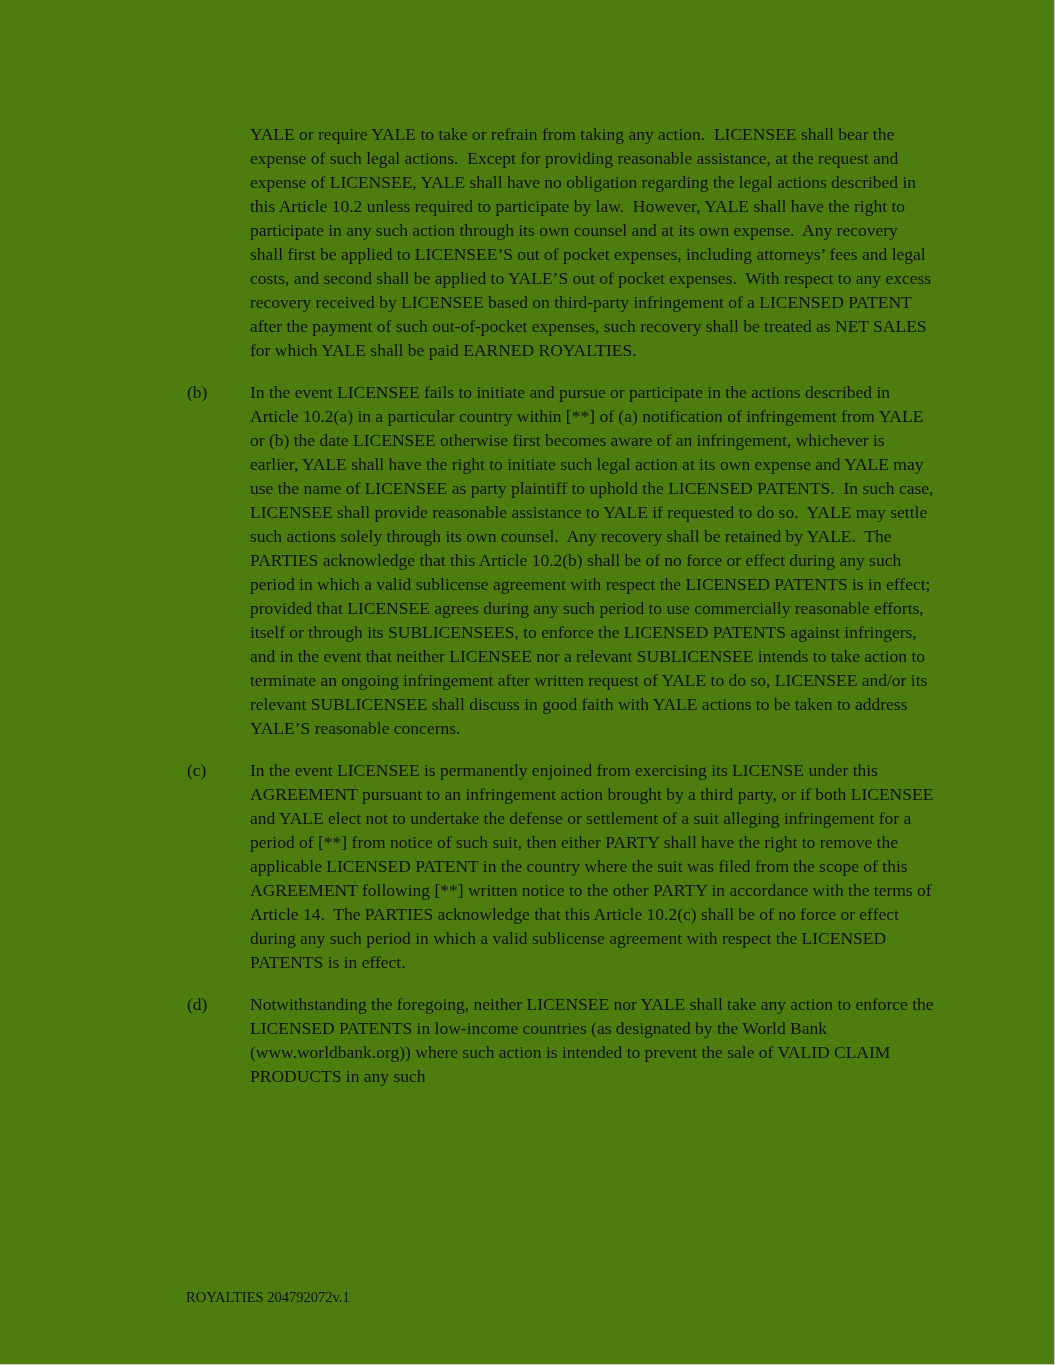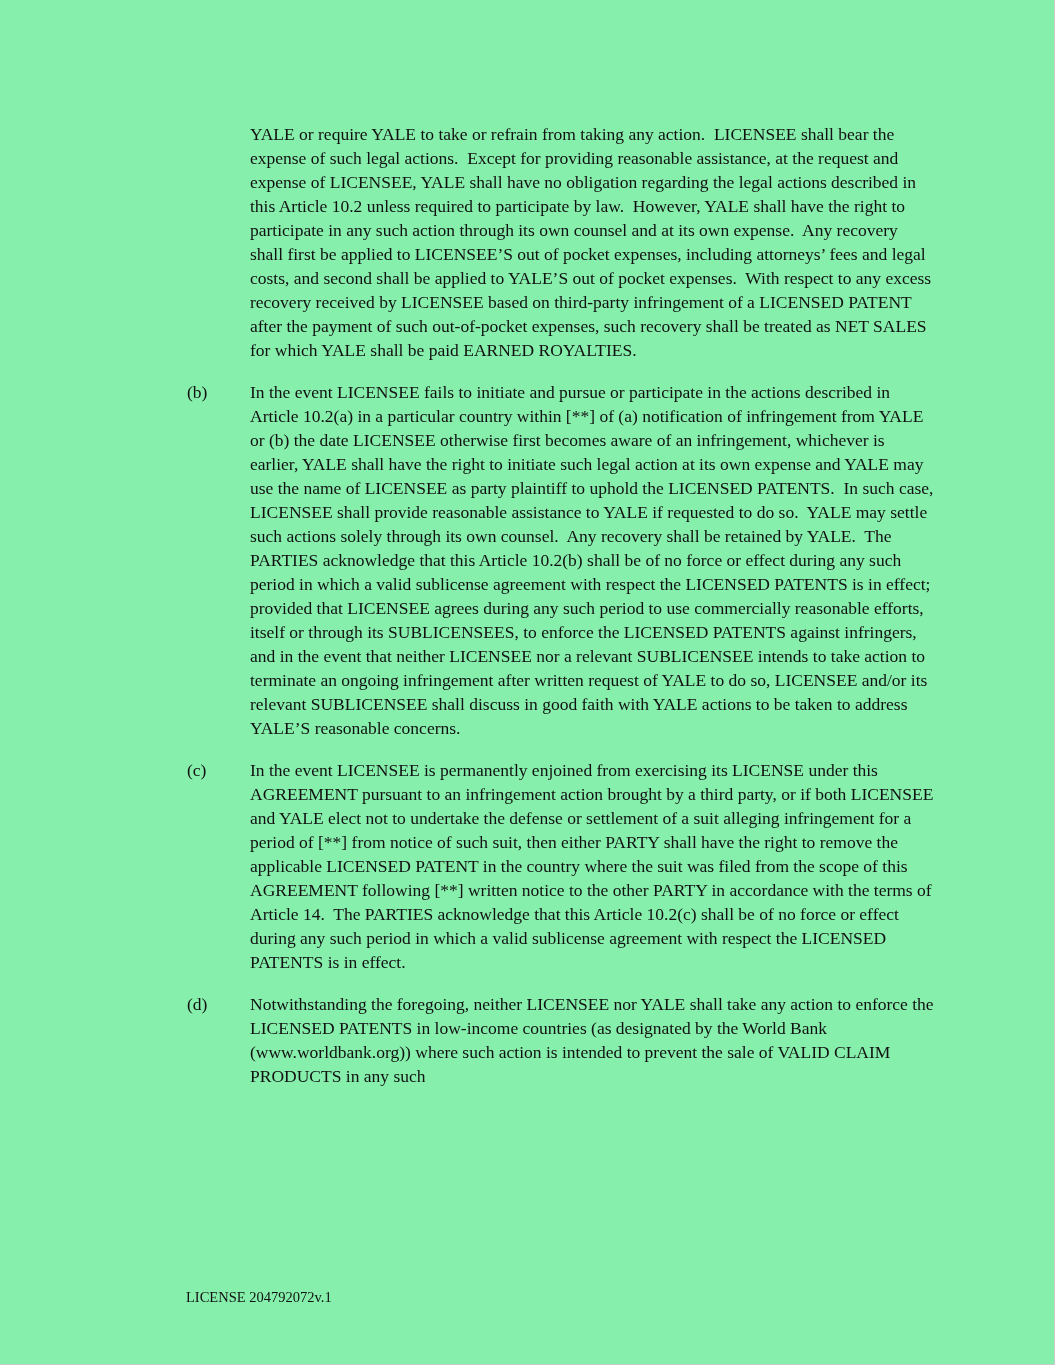--- a/index.html
+++ b/index.html
@@ -4,21 +4,21 @@
 <style>
   html, body {
     margin: 0;
     padding: 0;
     background: #ffffff;
   }
   .page {
     position: relative;
     width: 1055px;
     height: 1365px;
-    background: #86efac;
+    background: #4d7c0f;
     font-family: "Liberation Serif", "DejaVu Serif", serif;
     color: #111111;
     box-sizing: border-box;
     border-right: 1px solid #c9c9c9;
     border-bottom: 1px solid #c9c9c9;
     overflow: hidden;
   }
   .content {
     position: absolute;
     left: 187px;
@@ -72,14 +72,14 @@
       </div>
       <div class="para">
         <div class="para-label">(c)</div>
         <div class="para-text">In the event LICENSEE is permanently enjoined from exercising its LICENSE under this AGREEMENT pursuant to an infringement action brought by a third party, or if both LICENSEE and YALE elect not to undertake the defense or settlement of a suit alleging infringement for a period of [**] from notice of such suit, then either PARTY shall have the right to remove the applicable LICENSED PATENT in the country where the suit was filed from the scope of this AGREEMENT following [**] written notice to the other PARTY in accordance with the terms of Article 14.  The PARTIES acknowledge that this Article 10.2(c) shall be of no force or effect during any such period in which a valid sublicense agreement with respect the LICENSED PATENTS is in effect.</div>
       </div>
       <div class="para">
         <div class="para-label">(d)</div>
         <div class="para-text">Notwithstanding the foregoing, neither LICENSEE nor YALE shall take any action to enforce the LICENSED PATENTS in low-income countries (as designated by the World Bank (www.worldbank.org)) where such action is intended to prevent the sale of VALID CLAIM PRODUCTS in any such</div>
       </div>
     </div>
-  <div class="doc-id">LICENSE 204792072v.1</div>
+  <div class="doc-id">ROYALTIES 204792072v.1</div>
 </div>
 
 </body></html>

